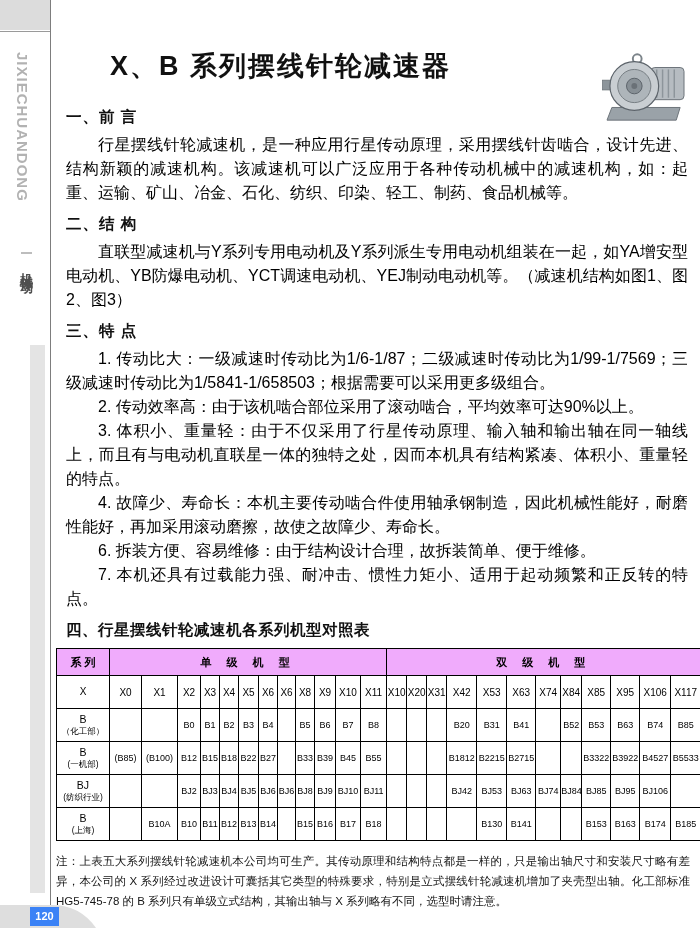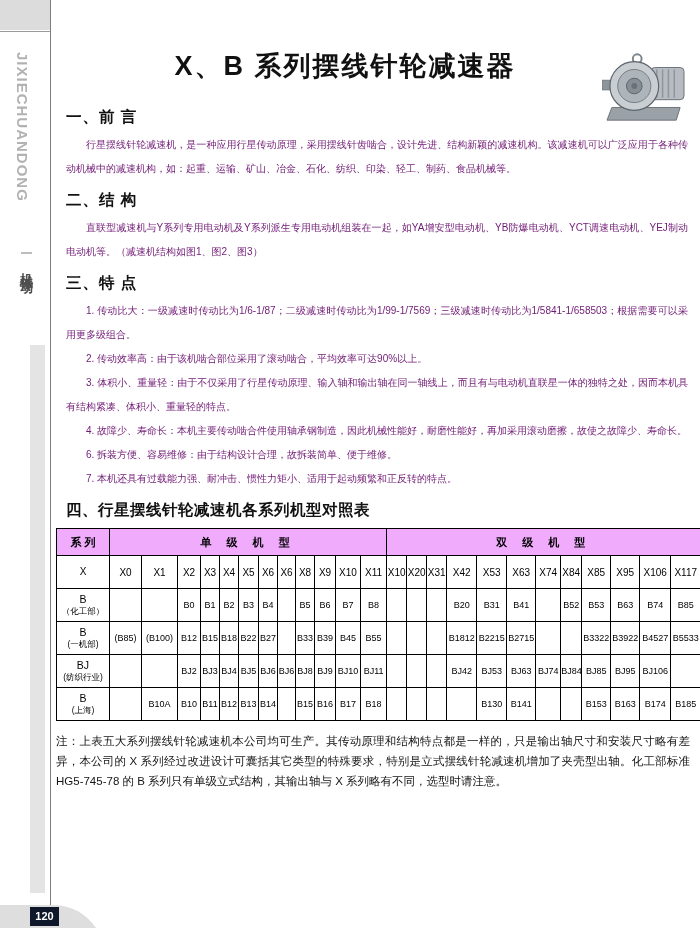--- a/index.html
+++ b/index.html
@@ -19,40 +19,40 @@
   }
   .sidebar-dash { position:absolute; left:21px; top:252px; width:11px; height:2px; background:#bdbdbd; }
   .cat-vert {
     position:absolute; left:17px; top:262px; writing-mode:vertical-rl;
     font-size:13px; font-weight:bold; letter-spacing:3px; color:#4f4f4f;
   }
   .side-bar-strip { position:absolute; left:30px; top:345px; width:15px; height:548px; background:#e4e4e4; }
   .page-curve { position:absolute; left:0; top:903px; }
   .page-badge {
     position:absolute; left:30px; top:907px; width:29px; height:19px;
-    background:#0f172a; color:#fff; font-size:11px; font-weight:bold;
+    background:#3b82f6; color:#fff; font-size:11px; font-weight:bold;
     text-align:center; line-height:19px;
   }
   
   .content { position:absolute; left:50px; top:0; width:642px; height:950px; }
   .title-row { position:relative; padding-top:48px; height:98px; }
   .doc-title {
-    width:470px; margin-left:60px; text-align:center;
+    width:470px; margin-left:60px; text-align:left;
     font-size:27px; font-weight:bold; color:#111; letter-spacing:2px;
     font-family:"Liberation Sans","DejaVu Sans",sans-serif;
   }
   .product-fig { position:absolute; right:2px; top:48px; width:88px; height:78px; }
   .textpad { padding-left:16px; padding-right:4px; }
   h2.sec {
     font-size:15.5px; font-weight:bold; color:#111; letter-spacing:1px;
     margin:9px 0 5px 0;
   }
   h2.sec.long { letter-spacing:0.5px; }
   p.body {
-    font-size:10px; line-height:24px; color:#701a75;
+    font-size:16px; line-height:24px; color:#000000;
     text-indent:2em; text-align:justify;
   }
   
   .model-table-wrap { margin:7px 0 0 6px; }
   table.model {
     border-collapse:collapse; table-layout:fixed; width:636px;
     border:1.5px solid #000;
   }
   table.model th, table.model td {
     border:1px solid #000; text-align:center; vertical-align:middle;

